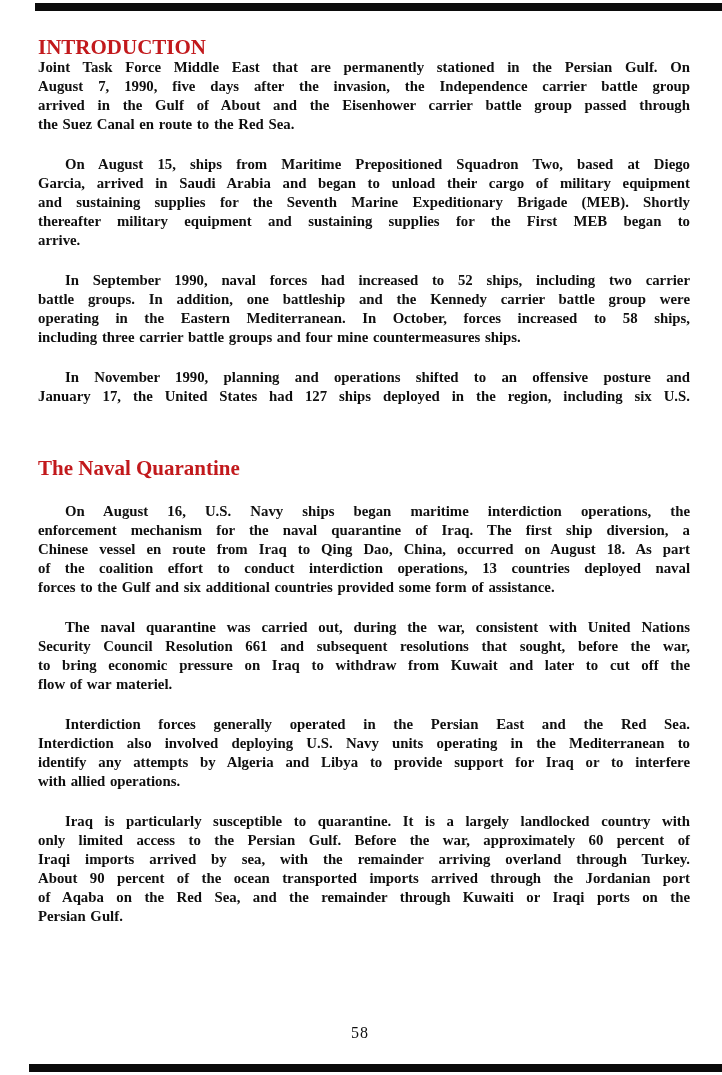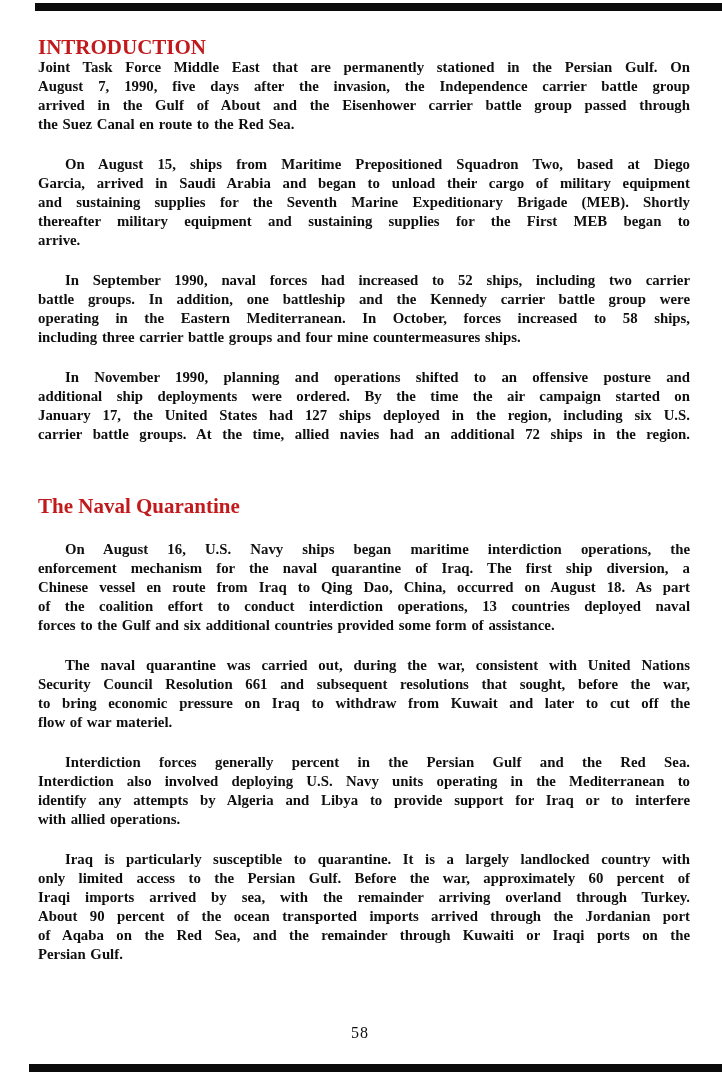--- a/index.html
+++ b/index.html
@@ -68,44 +68,42 @@
 
   <p class="para">
     <span class="line first">In September 1990, naval forces had increased to 52 ships, including two carrier</span>
     <span class="line">battle groups. In addition, one battleship and the Kennedy carrier battle group were</span>
     <span class="line">operating in the Eastern Mediterranean. In October, forces increased to 58 ships,</span>
     <span class="line last">including three carrier battle groups and four mine countermeasures ships.</span>
   </p>
 
   <p class="para">
     <span class="line first">In November 1990, planning and operations shifted to an offensive posture and</span>
-    <span class="line">additional ship deployments were ordered. By the time the air campaign started on</span>
     <span class="line">January 17, the United States had 127 ships deployed in the region, including six U.S.</span>
-    <span class="line">carrier battle groups. At the time, allied navies had an additional 72 ships in the region.</span>
   </p>
 
   <h2>The Naval Quarantine</h2>
 
   <p class="para">
     <span class="line first">On August 16, U.S. Navy ships began maritime interdiction operations, the</span>
     <span class="line">enforcement mechanism for the naval quarantine of Iraq. The first ship diversion, a</span>
     <span class="line">Chinese vessel en route from Iraq to Qing Dao, China, occurred on August 18. As part</span>
     <span class="line">of the coalition effort to conduct interdiction operations, 13 countries deployed naval</span>
     <span class="line last">forces to the Gulf and six additional countries provided some form of assistance.</span>
   </p>
 
   <p class="para">
     <span class="line first">The naval quarantine was carried out, during the war, consistent with United Nations</span>
     <span class="line">Security Council Resolution 661 and subsequent resolutions that sought, before the war,</span>
     <span class="line">to bring economic pressure on Iraq to withdraw from Kuwait and later to cut off the</span>
     <span class="line last">flow of war materiel.</span>
   </p>
 
   <p class="para">
-    <span class="line first">Interdiction forces generally percent in the Persian Gulf and the Red Sea.</span>
+    <span class="line first">Interdiction forces generally operated in the Persian East and the Red Sea.</span>
     <span class="line">Interdiction also involved deploying U.S. Navy units operating in the Mediterranean to</span>
     <span class="line">identify any attempts by Algeria and Libya to provide support for Iraq or to interfere</span>
     <span class="line last">with allied operations.</span>
   </p>
 
   <p class="para">
     <span class="line first">Iraq is particularly susceptible to quarantine. It is a largely landlocked country with</span>
     <span class="line">only limited access to the Persian Gulf. Before the war, approximately 60 percent of</span>
     <span class="line">Iraqi imports arrived by sea, with the remainder arriving overland through Turkey.</span>
     <span class="line">About 90 percent of the ocean transported imports arrived through the Jordanian port</span>

